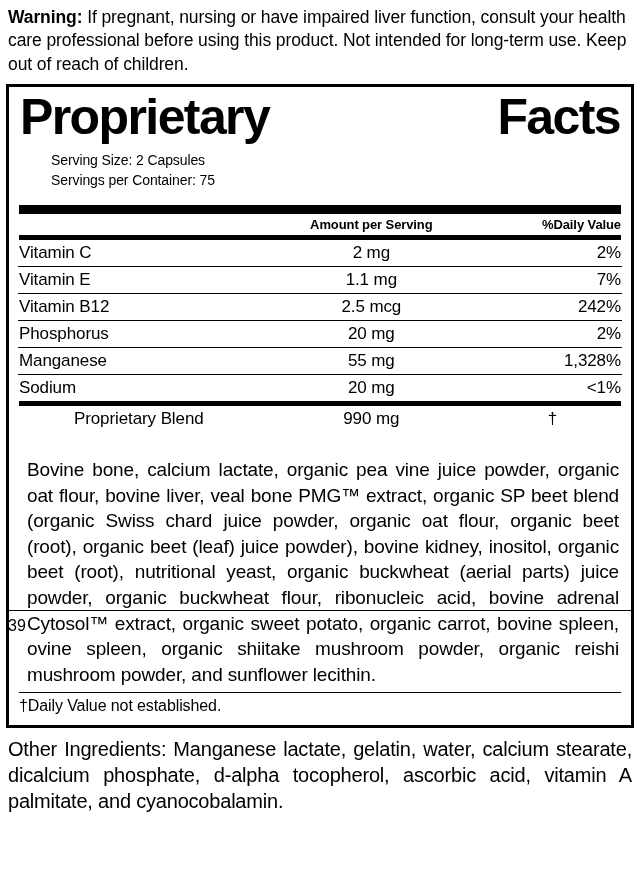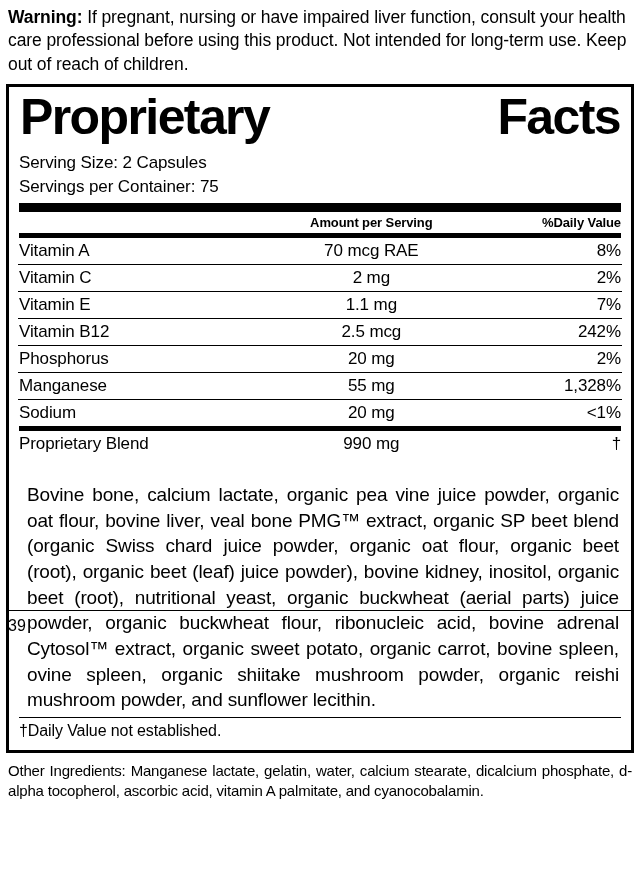--- a/index.html
+++ b/index.html
@@ -45,24 +45,25 @@
     justify-content: space-between;
     align-items: baseline;
     font-size: 50px;
     font-weight: bold;
     letter-spacing: -1.6px;
     line-height: 1.05;
     padding: 4px 2px 2px 2px;
   }
 
   .serving-lines {
-    font-size: 17px;
+    font-size: 14px;
     line-height: 1.38;
-    padding: 6px 1px 5px 1px;
-    letter-spacing: -0.1px;
+    padding: 6px 1px 15px 1px;
+    letter-spacing: -0.1px;
+    margin-left: 32px;
   }
 
   .rule-thick {
     border-top: 9px solid #000;
     margin: 0 1px;
   }
   .rule-med {
     border-top: 5px solid #000;
     margin: 0 1px;
   }
@@ -94,41 +95,42 @@
   .nutrient-row td {
     border-bottom: 1.5px solid #000;
   }
   .nutrient-row:last-child td {
     border-bottom: none;
   }
 
   .blend-row td {
     padding-top: 4px;
     padding-bottom: 2px;
+    text-align: center;
   }
 
   .blend-text {
     font-size: 19px;
     line-height: 1.35;
     text-align: justify;
     padding: 1px 3px 4px 9px;
     letter-spacing: -0.15px;
     margin-top: 24px;
   }
 
   .dv-note {
     font-size: 16px;
     padding: 4px 1px 4px 1px;
     letter-spacing: -0.1px;
   }
 
   
   .other {
     padding: 8px 8px 0 8px;
-    font-size: 15px;
+    font-size: 20px;
     line-height: 1.32;
     text-align: justify;
     letter-spacing: -0.2px;
   }
 
   .footer {
     position: absolute;
     left: 8px;
     bottom: 4px;
     font-size: 16px;
@@ -171,25 +173,20 @@
         <th class="col-amt">Amount per Serving</th>
         <th class="col-dv">%Daily Value</th>
       </tr>
     </tbody>
       </table>
 
     <div class="rule-med"></div>
 
     <table class="facts">
       <tbody>
-          <tr class="nutrient-row">
-        <td class="col-name">Vitamin A</td>
-        <td class="col-amt">70 mcg RAE</td>
-        <td class="col-dv">8%</td>
-      </tr>
       <tr class="nutrient-row">
         <td class="col-name">Vitamin C</td>
         <td class="col-amt">2 mg</td>
         <td class="col-dv">2%</td>
       </tr>
       <tr class="nutrient-row">
         <td class="col-name">Vitamin E</td>
         <td class="col-amt">1.1 mg</td>
         <td class="col-dv">7%</td>
       </tr>

